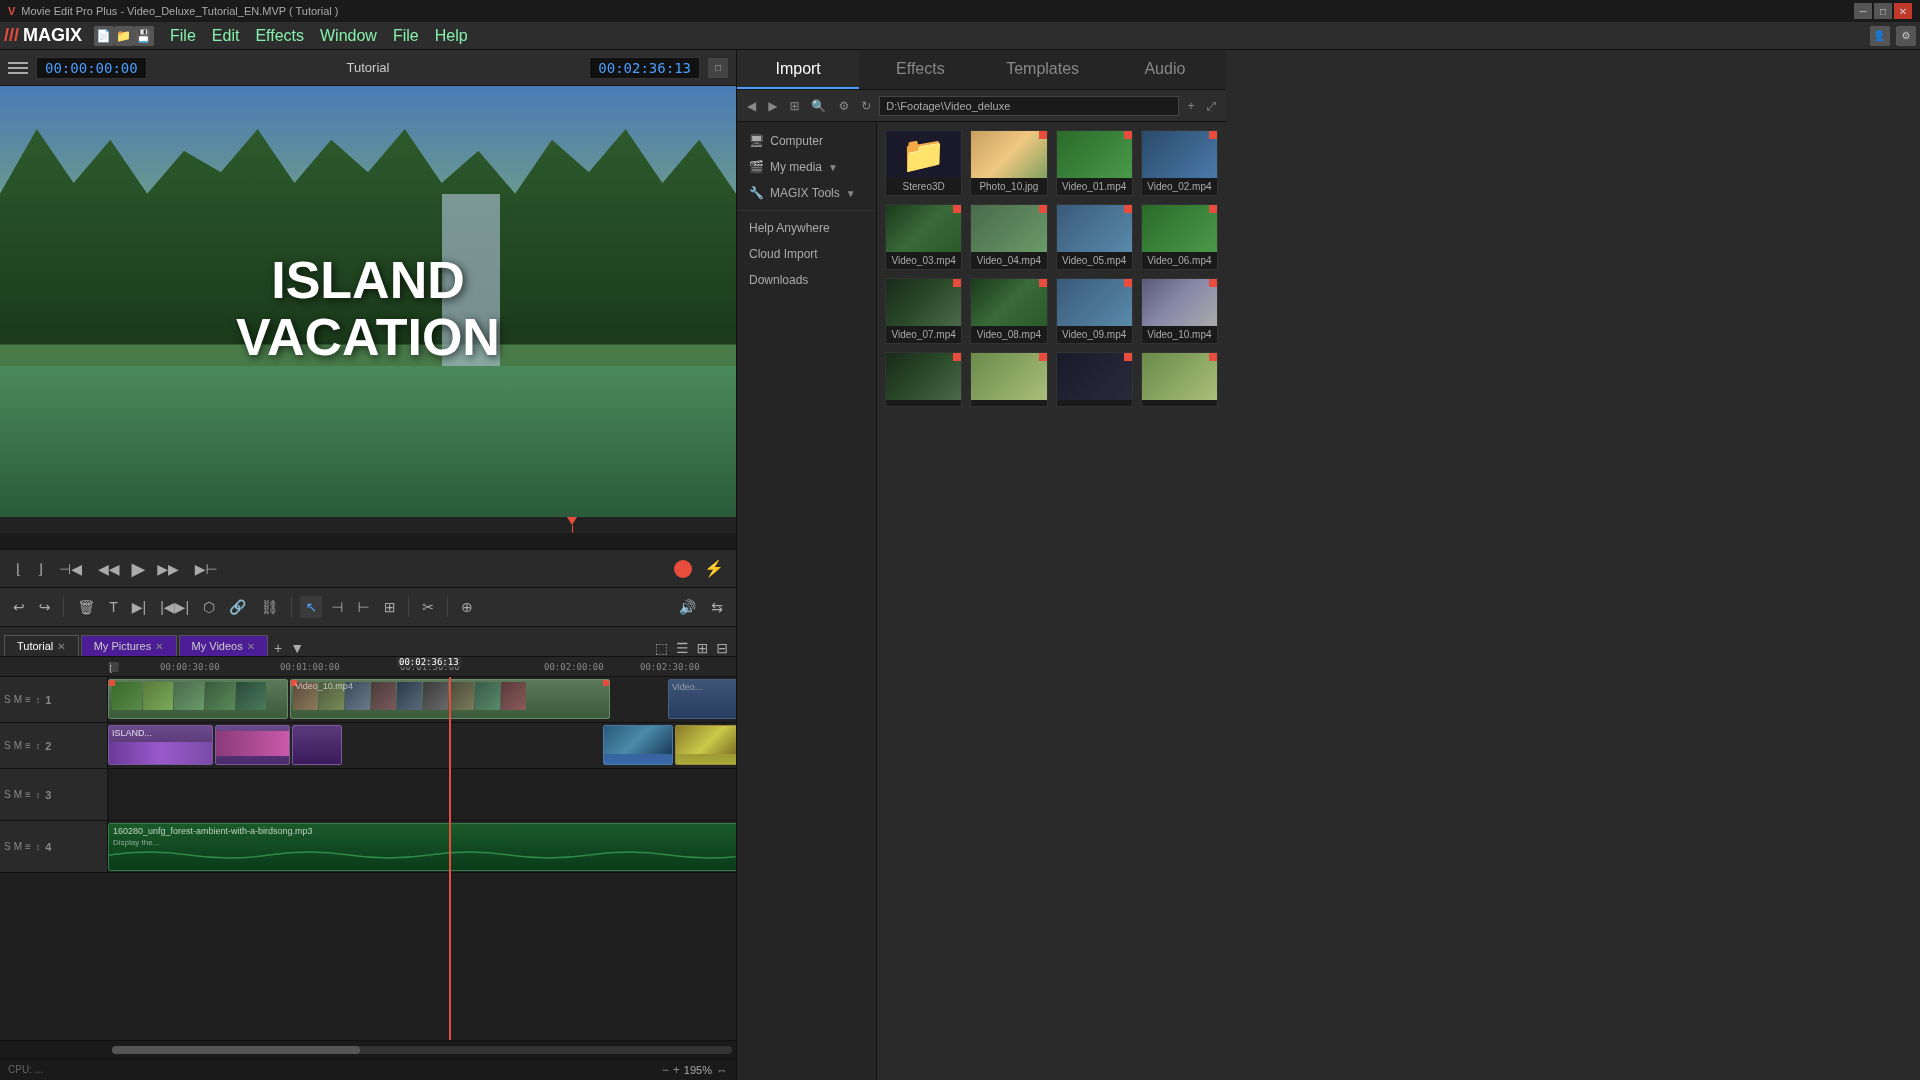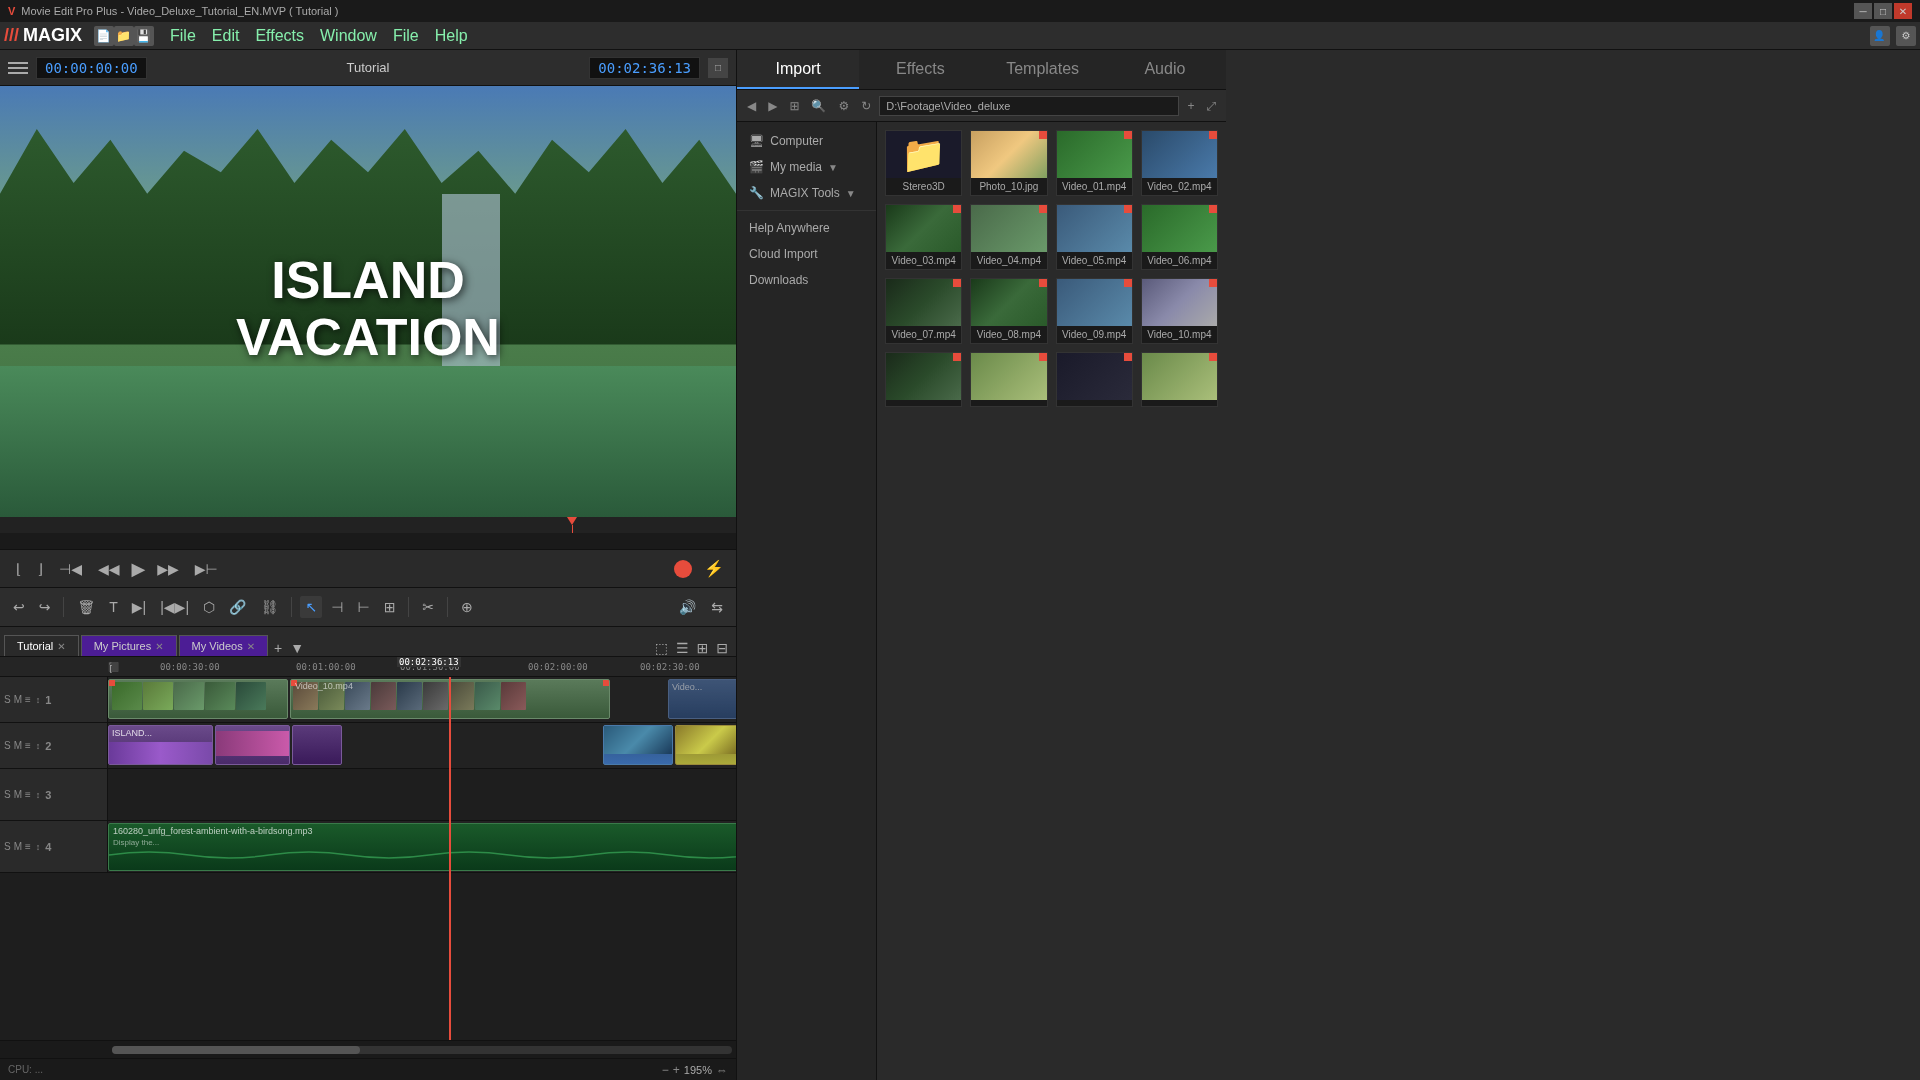--- a/index.html
+++ b/index.html
@@ -288,23 +288,23 @@
         <button class="tab-add">⬚</button>
         <button class="tab-add">☰</button>
         <button class="tab-add">⊞</button>
         <button class="tab-add">⊟</button>
       </div>
 
       <div id="timeline-timecodes">
         <div id="playhead-triangle"></div>
         <span class="tc-mark" style="left:108px;">⬛</span>
         <span class="tc-mark" style="left:160px;">00:00:30:00</span>
-        <span class="tc-mark" style="left:296px;">00:01:00:00</span>
+        <span class="tc-mark" style="left:280px;">00:01:00:00</span>
         <span class="tc-mark" style="left:400px;">00:01:30:00</span>
-        <span class="tc-mark" style="left:528px;">00:02:00:00</span>
+        <span class="tc-mark" style="left:544px;">00:02:00:00</span>
         <span class="tc-mark" style="left:640px;">00:02:30:00</span>
 
         <span style="position:absolute;left:397px;top:0;color:#fff;font-size:9px;background:#333;padding:0 2px;">00:02:36:13</span>
 
         <span style="position:absolute;left:108px;top:7px;color:#aaa;font-size:9px;">[</span>
 
       </div>
 
       <div id="timeline-tracks">
         <div id="timeline-playhead"></div>

